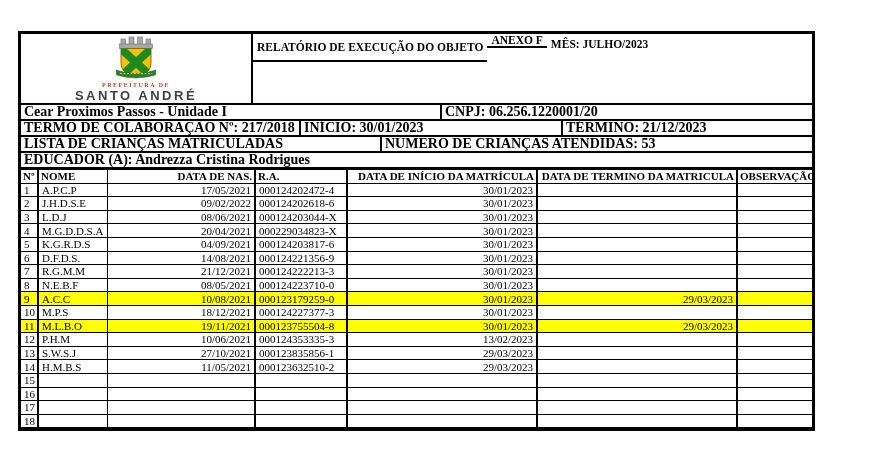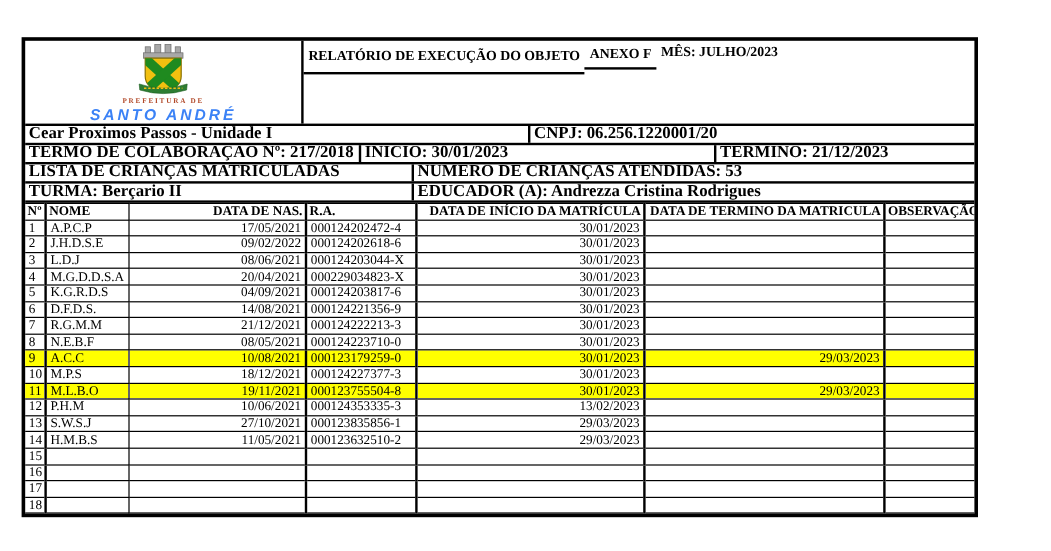--- a/index.html
+++ b/index.html
@@ -13,40 +13,40 @@
     box-sizing:border-box; border:3px solid #000; background:#fff;
   }
   
   .top { display:flex; border-bottom:2px solid #000; }
   .logo-cell {
     width:232px; box-sizing:border-box; border-right:2px solid #000;
     display:flex; flex-direction:column; align-items:center; justify-content:center;
     padding:1px 0;
   }
   .logo-sub { font-size:6px; font-weight:bold; letter-spacing:1.5px; color:#b24a2a; line-height:7px; margin-top:1px; }
-  .logo-name { font-size:13px; font-weight:bold; letter-spacing:2.5px; color:#3b82f6; line-height:13px; font-family:"Liberation Sans",sans-serif;font-style:italic; }
+  .logo-name { font-size:13px; font-weight:bold; letter-spacing:2.5px; color:#404040; line-height:13px; font-family:"Liberation Sans",sans-serif; }
   .top-right { flex:1; display:flex; min-width:0; }
   .trow {
     box-sizing:border-box; padding:0 4px; display:flex; align-items:center;
     font-weight:bold; font-size:11.5px; white-space:nowrap; overflow:hidden;
   }
   .trow1 { height:28px; border-bottom:2px solid #000; }
-  .trow2 { height:24px; border-bottom:2px solid #000; }
+  .trow2 { height:14px; border-bottom:2px solid #000; }
   .trow3 { height:19px; }
   
   .info-row { display:flex; border-bottom:2px solid #000; font-weight:bold; font-size:14px; }
   .icell {
     box-sizing:border-box; height:14px; padding:0 3px; white-space:nowrap; overflow:hidden;
     border-right:2px solid #000; display:flex; align-items:center;
   }
   .icell:last-child { border-right:none; flex:1; }
   .w-unit    { width:421px; }
   .w-termo   { width:280px; }
-  .w-inicio  { width:296px; }
-  .w-lista   { width:324px; }
+  .w-inicio  { width:262px; }
+  .w-lista   { width:361px; }
   
   table.grid { border-collapse:collapse; table-layout:fixed; width:791px; }
   .grid td {
     border:1px solid #000; height:13.6px; font-size:11px; padding:0 3px;
     white-space:nowrap; overflow:hidden; vertical-align:middle; box-sizing:border-box;
   }
   .grid thead td { font-weight:bold; font-size:11px; padding:0 2px; }
   .grid td:nth-child(1) { border-left:none; text-align:right; padding-right:18px; }
   .grid td:nth-child(2) { border-left-width:2px; }
   .grid td:nth-child(3) { text-align:right; }
@@ -105,21 +105,20 @@
   <div class="info-row">
     <div class="icell w-termo">TERMO DE COLABORAÇÃO Nº: 217/2018</div>
     <div class="icell w-inicio">INÍCIO: 30/01/2023</div>
     <div class="icell">TÉRMINO: 21/12/2023</div>
   </div>
   <div class="info-row">
     <div class="icell w-lista">LISTA DE CRIANÇAS MATRICULADAS</div>
     <div class="icell">NÚMERO DE CRIANÇAS ATENDIDAS: 53</div>
   </div>
   <div class="info-row">
-    <div class="icell w-lista">TURMA: Berçario II</div>
     <div class="icell">EDUCADOR (A): Andrezza Cristina Rodrigues</div>
   </div>
 
   <table class="grid">
     <colgroup>
       <col style="width:17px">
         <col style="width:69px">
         <col style="width:148px">
       <col style="width:92px">
         <col style="width:190px">

